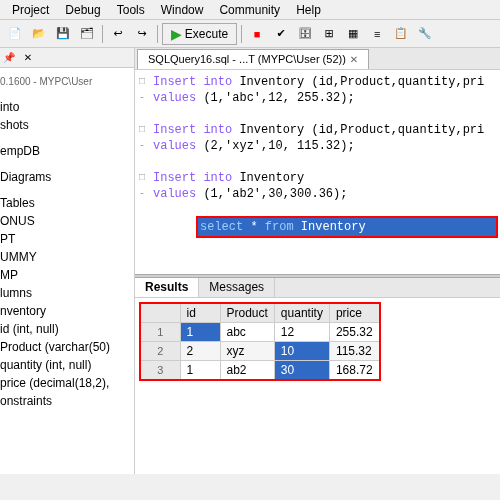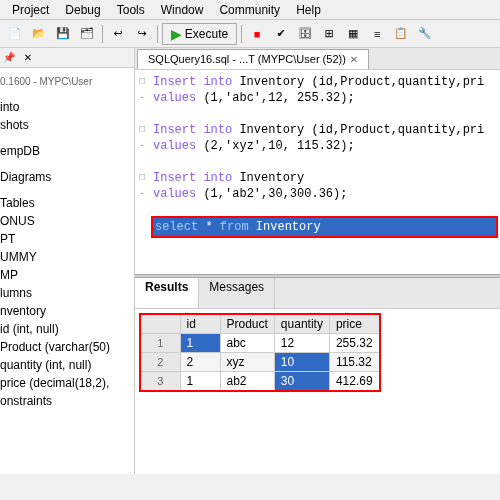--- a/index.html
+++ b/index.html
@@ -175,20 +175,21 @@
     .kw { color: #8b5cf6; }
     .highlight-row {
       background: #316ac5;
       color: #fff;
     }
     .highlight-row .kw { color: #99ccff; }
 
     
     .selected-query {
       outline: 2px solid #ff0000;
+      margin-left: 45px;
     }
 
     
     .splitter {
       height: 4px;
       background: #d0d0d0;
       border-top: 1px solid #aaa;
       border-bottom: 1px solid #aaa;
       cursor: row-resize;
     }
@@ -197,21 +198,21 @@
     .results-area {
       flex: 1;
       overflow: auto;
       background: #fff;
       min-height: 130px;
     }
     .results-tabs {
       display: flex;
       background: #e8e8e8;
       border-bottom: 1px solid #ccc;
-      height: 31px;
+      height: 20px;
     }
     .results-tab {
       padding: 2px 10px;
       font-size: 12px;
       cursor: pointer;
       border-right: 1px solid #ccc;
     }
     .results-tab.active {
       background: #fff;
       font-weight: bold;
@@ -420,21 +421,21 @@
               <td>2</td>
               <td>xyz</td>
               <td class="cell-selected">10</td>
               <td>115.32</td>
             </tr>
             <tr>
               <td class="row-num">3</td>
               <td>1</td>
               <td>ab2</td>
               <td class="cell-selected">30</td>
-              <td>412.69</td>
+              <td>168.72</td>
             </tr>
           </tbody>
         </table>
       </div>
     </div>
 
   </div>
 </div>
 
 </body></html>

